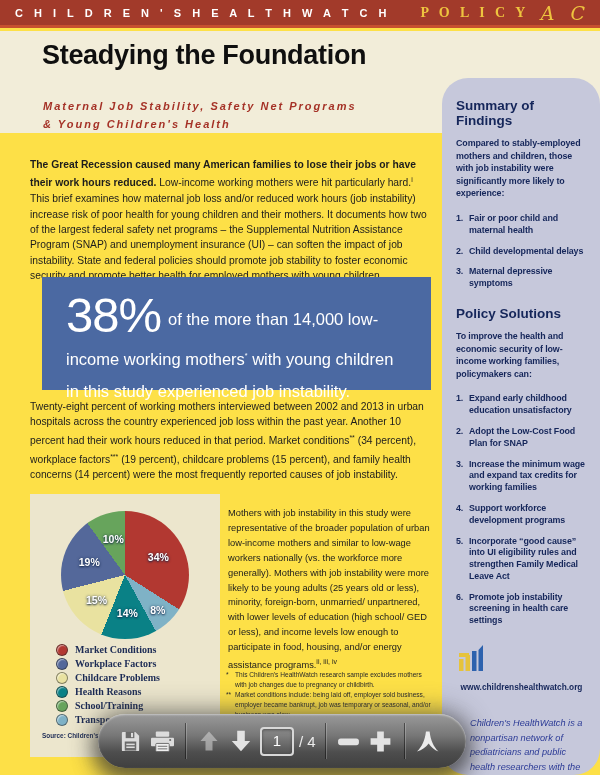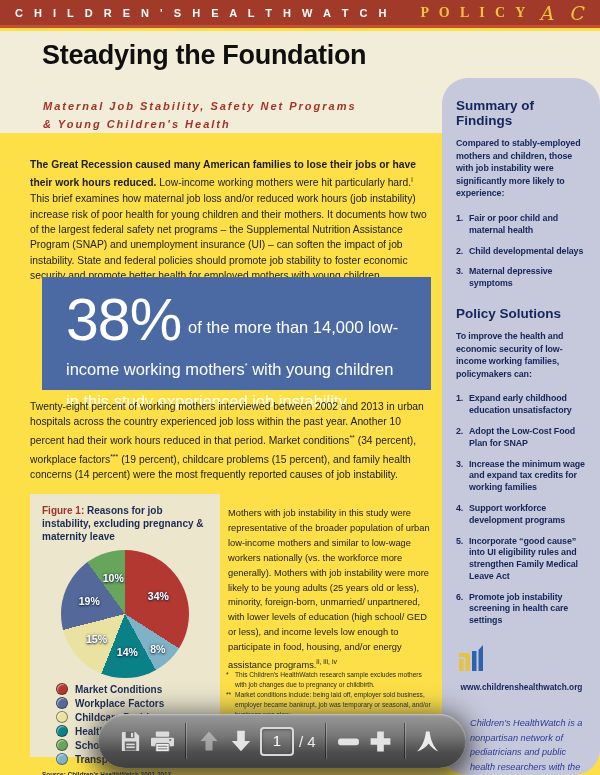--- a/index.html
+++ b/index.html
@@ -26,33 +26,33 @@
   .p1{left:30px;top:157px;width:403px;}
   .p2{left:30px;top:399px;width:403px;}
   .p3{left:228px;top:506px;width:206px;font-size:9.3px;line-height:14.9px;}
   .lead{font-weight:bold;}
   sup{font-size:7px;}
 
   
   .callout{position:absolute;left:42px;top:277px;width:389px;height:113px;background:#4b69a2;
     box-sizing:border-box;padding:14px 24px 0 24px;color:#ffffff;}
   .callout-line{font-size:16.5px;line-height:32px;}
-  .stat{font-size:59px;font-weight:400;letter-spacing:-1px;margin-right:7px;vertical-align:-7px;line-height:1;}
+  .stat{font-size:49px;font-weight:400;letter-spacing:-1px;margin-right:7px;vertical-align:-7px;line-height:1;}
 
   
   .figpanel{position:absolute;left:30px;top:494px;width:190px;height:263px;background:#ece6cd;
     box-sizing:border-box;padding:10px 12px;}
   .figcap{font-size:10px;line-height:13px;color:#1c2b55;font-weight:bold;}
   .figlabel{color:#a0342c;font-weight:bold;}
   .pie-wrap{position:relative;width:128px;height:128px;margin:7px auto 5px auto;}
   .pie{width:128px;height:128px;border-radius:50%;}
   .plabel{position:absolute;transform:translate(-50%,-50%);color:#ffffff;font-weight:bold;font-size:10.5px;
     text-shadow:0 1px 2px rgba(15,35,70,.85), 0 0 3px rgba(15,35,70,.6);}
   .legend{margin-top:3px;}
-  .legend-item{display:flex;align-items:flex-end;margin:2px 0 2px 14px;}
+  .legend-item{display:flex;align-items:flex-start;margin:2px 0 2px 14px;font-family:Liberation Serif, serif;}
   .dot{width:10px;height:10px;border-radius:50%;border:1.5px solid rgba(30,30,30,.5);margin-right:7px;flex:none;
     box-shadow:inset 1px 1px 1px rgba(255,255,255,.5);}
   .legend-label{font-size:10px;font-weight:bold;color:#1c2b55;white-space:nowrap;}
   .fig-source{font-size:6.4px;font-weight:bold;color:#1c2b55;margin-top:6px;}
 
   
   .footnotes{position:absolute;left:226px;top:670px;width:208px;color:#2a2a2a;}
   .fn{display:flex;font-size:6.6px;line-height:9.9px;}
   .fnm{width:9px;flex:none;text-align:left;}
 
@@ -104,21 +104,20 @@
 
   <div class="para p1"><span class="lead">The Great Recession caused many American families to lose their jobs or have their work hours reduced.</span><span>  Low-income working mothers were hit particularly hard.</span><sup>i</sup><span> This brief examines how maternal job loss and/or reduced work hours (job instability) increase risk of poor health for young children and their mothers.  It documents how two of the largest federal safety net programs – the Supplemental Nutrition Assistance Program (SNAP) and unemployment insurance (UI) – can soften the impact of job instability. State and federal policies should promote job stability to foster economic security and promote better health for employed mothers with young children.</span></div>
 
   <div class="callout" style="background: rgb(75, 105, 162);">
     <div class="callout-line"><span class="stat">38%</span><span>of the more than 14,000 low-income working mothers</span><sup>*</sup><span> with young children in this study experienced job instability.</span></div>
   </div>
 
   <div class="para p2"><span>Twenty-eight percent of working mothers interviewed between 2002 and 2013 in urban hospitals across the country experienced job loss within the past year. Another 10 percent had their work hours reduced in that period. Market conditions</span><sup>**</sup><span> (34 percent), workplace factors</span><sup>***</sup><span> (19 percent), childcare problems (15 percent), and family health concerns (14 percent) were the most frequently reported causes of job instability.</span></div>
 
   <div class="figpanel">
-    <div class="figcap"><span class="figlabel">Figure 1:</span><span> Reasons for job instability, excluding pregnancy &amp; maternity leave</span></div>
     <div class="pie-wrap">
       <div class="pie" style="background: conic-gradient(rgb(178, 56, 49) 0%, rgb(178, 56, 49) 34%, rgb(127, 178, 198) 34%, rgb(127, 178, 198) 42%, rgb(10, 129, 134) 42%, rgb(10, 129, 134) 56%, rgb(233, 226, 160) 56%, rgb(233, 226, 160) 71%, rgb(84, 104, 154) 71%, rgb(84, 104, 154) 90%, rgb(103, 164, 92) 90%, rgb(103, 164, 92) 100%);"></div>
     <div class="plabel" style="left: 97.2997px; top: 45.6934px;">34%</div>
         <div class="plabel" style="left: 96.8583px; top: 98.9905px;">8%</div>
         <div class="plabel" style="left: 66.386px; top: 101.925px;">14%</div>
         <div class="plabel" style="left: 35.4958px; top: 89.1299px;">15%</div>
         <div class="plabel" style="left: 28.2465px; top: 51.128px;">19%</div>
         <div class="plabel" style="left: 52.2574px; top: 27.8599px;">10%</div>
       </div>
     <div class="legend">

